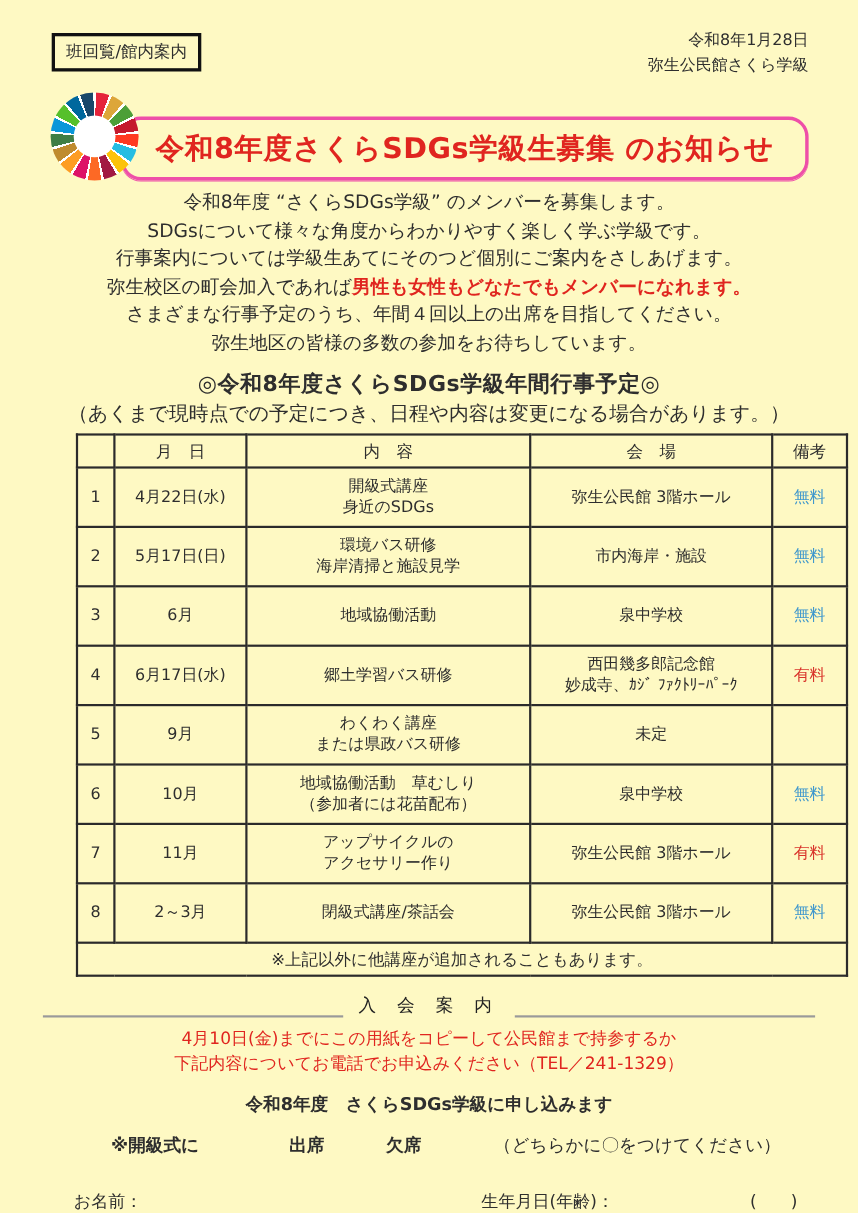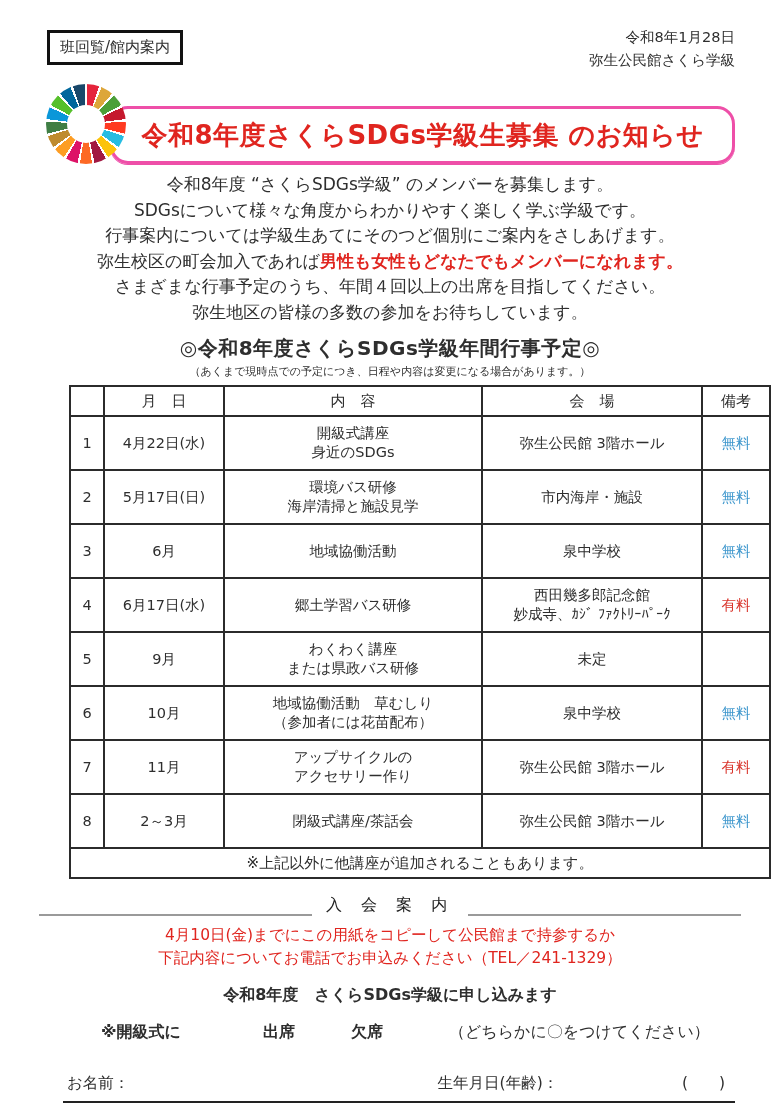--- a/index.html
+++ b/index.html
@@ -1,20 +1,20 @@
 <!DOCTYPE html>
 <html lang="ja"><head>
 <meta charset="utf-8">
 <style>
   html,body{margin:0;padding:0;background:#e8e8e8;}
   .page{
     position:relative;
     width:780px;height:1103px;
     margin:0 auto;
-    background:#ffffff;
+    background:#fef9c3;
     overflow:hidden;
     box-sizing:border-box;
     padding:26px 45px 0 45px;
     font-family:"DejaVu Sans","Liberation Sans",sans-serif;
     color:#2e2e2e;
   }
   
   .header{display:flex;justify-content:space-between;align-items:flex-start;}
   .tag-box{
     border:3px solid #111;
@@ -44,21 +44,21 @@
   }
   .banner-title{
     color:var(--accent-red,#e0251f);
     font-size:26px;font-weight:bold;letter-spacing:0.5px;white-space:nowrap;
   }
   
   .intro{margin-top:8px;text-align:center;font-size:17px;line-height:1.5;}
   .red-strong{color:var(--accent-red,#e0251f);font-weight:bold;}
   
   .schedule-title{margin-top:10px;text-align:center;font-size:20px;font-weight:bold;letter-spacing:0.5px;}
-  .schedule-note{margin-top:2px;text-align:center;font-size:11px;}
+  .schedule-note{margin-top:2px;text-align:center;font-size:18px;}
   table.schedule-table{
     border-collapse:collapse;
     width:660px;
     margin:6px 0 0 24px;
     table-layout:fixed;
     font-size:14.5px;
   }
   .schedule-table th,.schedule-table td{
     border:2px solid #2b2b2b;
     text-align:center;

